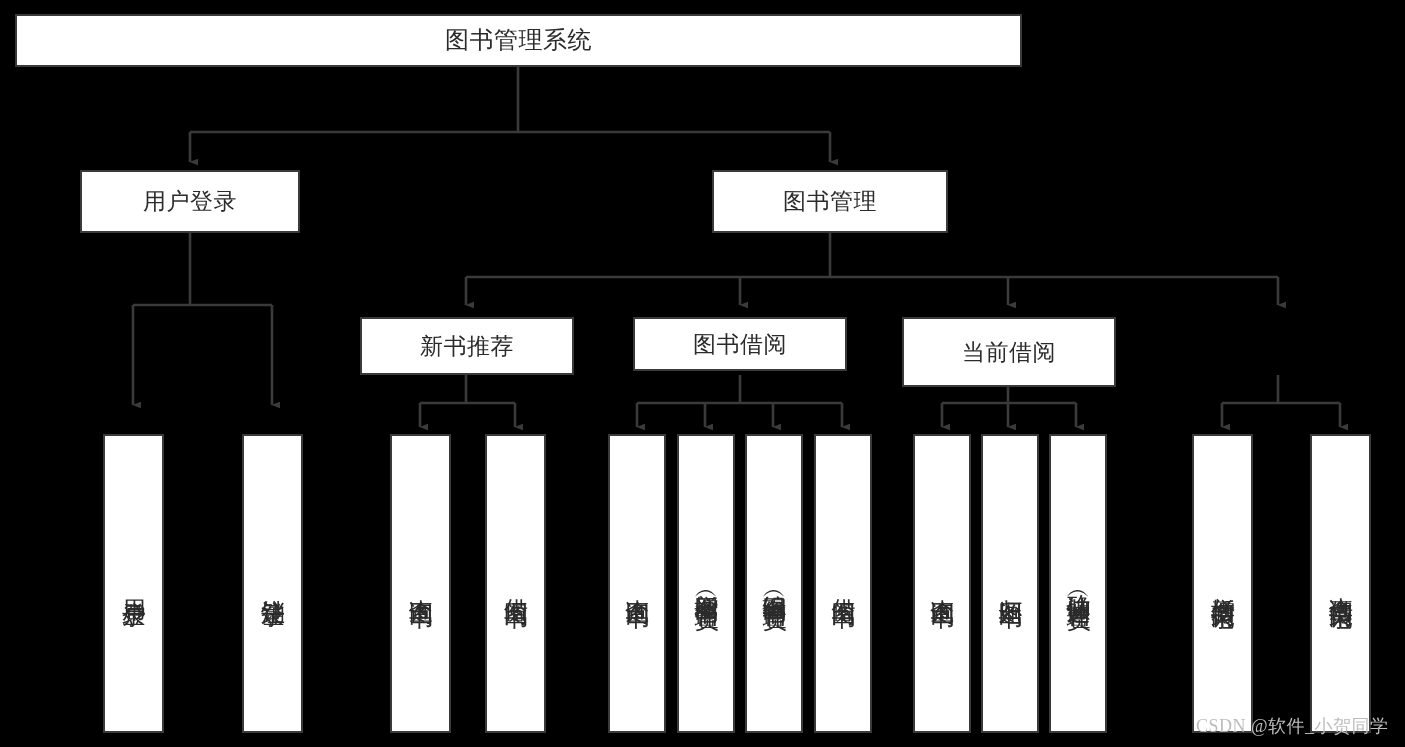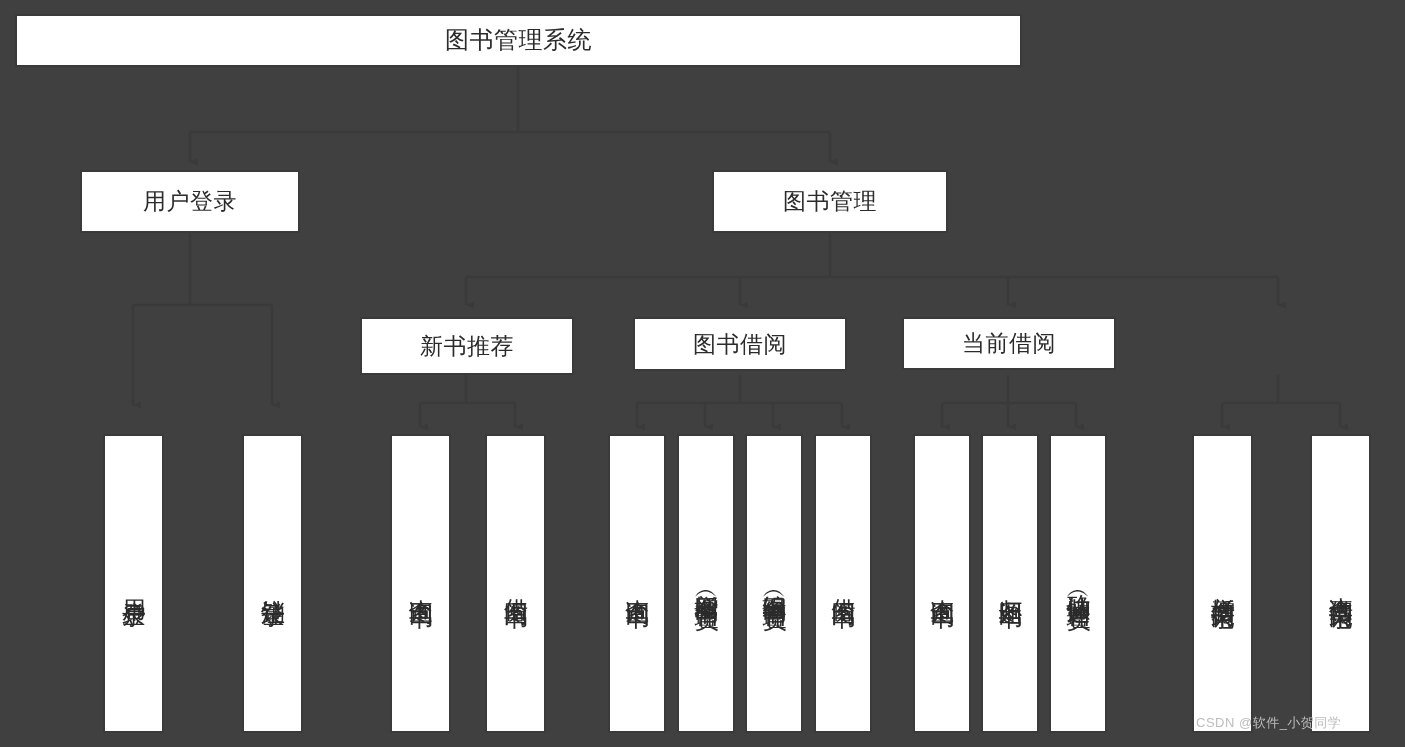--- a/index.html
+++ b/index.html
@@ -8,21 +8,21 @@
     padding: 0;
     background: #ffffff;
   }
   body {
     font-family: "DejaVu Sans", "Liberation Sans", sans-serif;
   }
   #canvas {
     position: relative;
     width: 1405px;
     height: 747px;
-    background: #404040;
+    background: #000000;
     overflow: hidden;
   }
   svg.edges {
     position: absolute;
     left: 0;
     top: 0;
     width: 1405px;
     height: 747px;
     pointer-events: none;
   }
@@ -61,24 +61,24 @@
     text-orientation: upright;
     font-size: 24px;
     line-height: 1.12;
     letter-spacing: 2px;
     white-space: normal;
     max-height: 100%;
   }
   .watermark {
     position: absolute;
     color: #bdbdbd;
-    font-size: 13px;
+    font-size: 18px;
     white-space: nowrap;
     letter-spacing: 0.5px;
-    font-family: Liberation Sans, sans-serif;
+    font-family: Liberation Serif, serif;
   }
 </style>
 </head>
 <body>
 
 <div id="canvas">
 
   <svg class="edges" viewBox="0 0 1405 747" xmlns="http://www.w3.org/2000/svg">
     <defs>
       <marker id="arrowhead" markerWidth="7" markerHeight="9" refX="3.5" refY="8.4" orient="auto" markerUnits="userSpaceOnUse">
@@ -142,21 +142,21 @@
   </div>
 
   <div class="node horiz" style="left:712px; top:170px; width:236px; height:63px;">
     <span class="label">图书管理</span>
   </div>
 
   <div class="node horiz" style="left:633px; top:317px; width:214px; height:54px;">
     <span class="label">图书借阅</span>
   </div>
 
-  <div class="node horiz" style="left:902px; top:317px; width:214px; height:53px;">
+  <div class="node horiz" style="left:902px; top:317px; width:214px; height:70px;">
     <span class="label">当前借阅</span>
   </div>
 
 
   <div class="node vert" style="left:103px; top:434px; width:61px; height:299px;">
     <span class="label">用户登录</span>
   </div>
 
   <div class="node vert" style="left:242px; top:434px; width:61px; height:299px;">
     <span class="label">注销登录</span>

